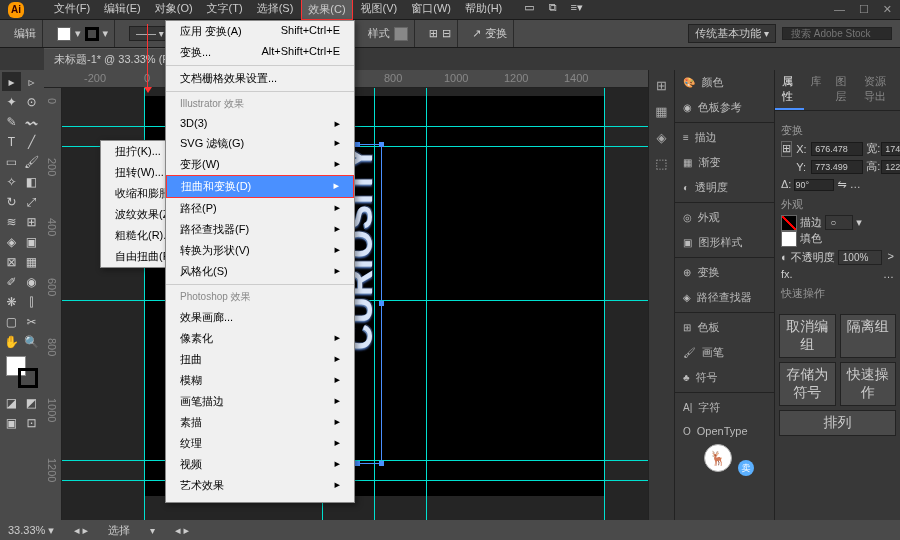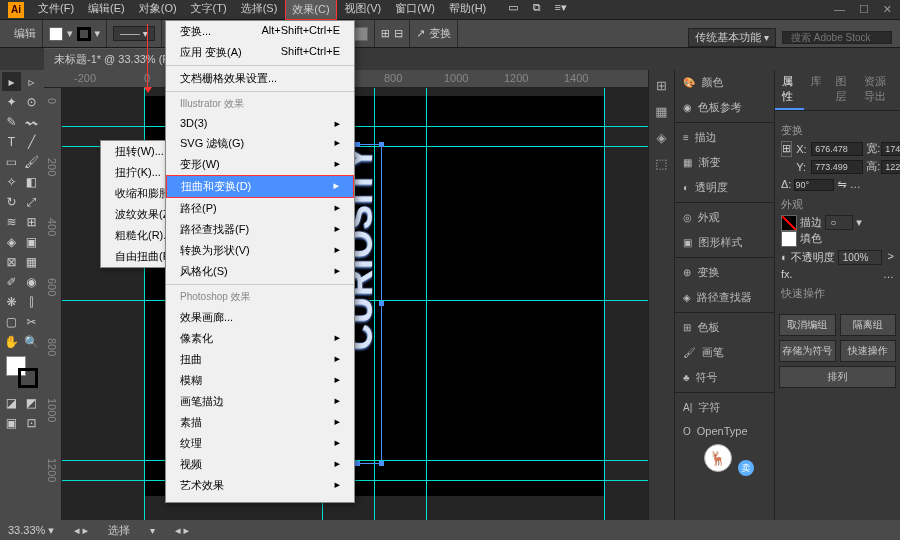--- a/index.html
+++ b/index.html
@@ -1,23 +1,23 @@
 <!DOCTYPE html>
 <html><head>
 <meta charset="utf-8">
 <style>
 *{margin:0;padding:0;box-sizing:border-box;font-family:"Microsoft YaHei",sans-serif;font-size:11px;user-select:none}
 body{width:900px;height:540px;background:#323232;overflow:hidden;color:#ccc}
 .titlebar{height:20px;background:#323232;display:flex;align-items:center;padding:0 8px;border-bottom:1px solid #1a1a1a}
-.ai-logo{width:16px;height:16px;background:#ff9a00;color:#330000;display:flex;align-items:center;justify-content:center;font-weight:bold;font-size:10px;border-radius:0;margin-right:8px}
+.ai-logo{width:16px;height:16px;background:#ff9a00;color:#330000;display:flex;align-items:center;justify-content:center;font-weight:bold;font-size:10px;border-radius:6px;margin-right:24px}
 .menubar{display:flex;gap:2px}
 .menubar span{padding:2px 6px;cursor:pointer}
 .menubar .open{background:#5b5b5b;border:1px solid #ff3333}
 .win-ctrl{margin-left:auto;display:flex;gap:14px;color:#999}
-.optbar{height:28px;background:#4a4a4a;display:flex;align-items:flex-end;padding:0 8px;border-bottom:1px solid #1a1a1a;}
+.optbar{height:28px;background:#4a4a4a;display:flex;align-items:center;padding:0 8px;border-bottom:1px solid #1a1a1a;gap:8px}
 .optbar .seg{display:flex;align-items:center;gap:4px;padding:0 6px;border-right:1px solid #2a2a2a;height:100%}
 .swatch{width:14px;height:14px;border:1px solid #666}
 .input-sm{background:#383838;border:1px solid #222;color:#ccc;padding:1px 4px;width:44px;font-size:10px}
 .dd{background:#383838;border:1px solid #222;padding:1px 6px;font-size:10px}
 .searchbox{background:#2a2a2a;border:1px solid #222;padding:0 8px;width:110px;color:#777;font-size:10px}
 .tabrow{height:22px;background:#383838;display:flex;align-items:flex-end;padding-left:44px}
 .doctab{background:#4a4a4a;padding:3px 10px;font-size:10px;border-top:1px solid #555}
 .main{display:flex;height:450px}
 .tools{width:44px;background:#4a4a4a;display:flex;flex-wrap:wrap;padding:2px;gap:1px;align-content:flex-start;position:relative;z-index:5}
 .tool{width:19px;height:19px;display:flex;align-items:center;justify-content:center;color:#ccc;font-size:12px}
@@ -43,21 +43,21 @@
 .p-sep{height:1px;background:#222;margin:2px 0}
 .panels-right{width:126px;background:#383838;border-left:1px solid #222}
 .p-tabs{display:flex;border-bottom:1px solid #222;font-size:10px}
 .p-tabs span{padding:4px 7px;color:#888}
 .p-tabs .act{color:#eee;border-bottom:2px solid #4a90ff}
 .p-body{padding:6px;font-size:10px}
 .p-head{color:#999;margin:6px 0 3px}
 .xy-grid{display:grid;grid-template-columns:12px 1fr 12px 1fr;gap:3px;align-items:center}
 .xy-grid input{width:52px;background:#2a2a2a;border:1px solid #1a1a1a;color:#ccc;padding:1px 3px;font-size:9px}
 .colorwell{width:16px;height:16px;border:1px solid #666;display:inline-block;vertical-align:middle}
-.qa-btn{background:#4a4a4a;border:1px solid #222;padding:3px 0;text-align:center;font-size:10px;color:#ccc}
+.qa-btn{background:#4a4a4a;border:1px solid #222;padding:3px 0;text-align:center;font-size:14px;color:#ccc}
 .qa-grid{display:grid;grid-template-columns:1fr 1fr;gap:4px;padding:4px}
 .context-menu{position:absolute;background:#f0f0f0;color:#000;border:1px solid #888;box-shadow:2px 2px 6px rgba(0,0,0,.4);z-index:100;font-size:11px;min-width:110px}
 .context-menu div{padding:3px 14px}
 .context-menu .hl{background:#4a90ff;color:#fff}
 .dropdown{position:absolute;background:#f0f0f0;color:#000;border:1px solid #888;box-shadow:2px 2px 6px rgba(0,0,0,.4);z-index:100;font-size:11px;min-width:190px}
 .dd-item{padding:3px 14px;display:flex;justify-content:space-between}
 .dd-sep{height:1px;background:#ccc;margin:2px 0}
 .dd-head{padding:3px 14px;color:#888;font-size:10px}
 .badge{position:absolute;right:160px;bottom:60px;width:36px;height:36px}
 .badge-round{width:28px;height:28px;border-radius:50%;background:#fff;border:1px solid #aaa;display:flex;align-items:center;justify-content:center;font-size:14px}
@@ -171,21 +171,21 @@
     <div class="tool">◪</div>
     <div class="tool">◩</div>
     <div class="tool">▣</div>
     <div class="tool">⊡</div>
   </div>
 
   <div class="red-arrow"></div>
 
   <div class="canvas-wrap">
     <div class="ruler-h">
-      <span style="left:30px">-200</span>
+      <span style="left:40px">-200</span>
         <span style="left:100px">0</span>
         <span style="left:160px">200</span>
         <span style="left:220px">400</span>
         <span style="left:280px">600</span>
         <span style="left:340px">800</span>
         <span style="left:400px">1000</span>
         <span style="left:460px">1200</span>
         <span style="left:520px">1400</span>
     </div>
     <div class="ruler-v">
@@ -214,22 +214,22 @@
         <div class="handle" style="right:-3px;top:-3px"></div>
       <div class="handle" style="left:-3px;bottom:-3px"></div>
         <div class="handle" style="right:-3px;bottom:-3px"></div>
       <div class="handle" style="left:50%;top:-3px;margin-left:-3px"></div>
         <div class="handle" style="left:50%;bottom:-3px;margin-left:-3px"></div>
       <div class="handle" style="top:50%;left:-3px;margin-top:-3px"></div>
         <div class="handle" style="top:50%;right:-3px;margin-top:-3px"></div>
     </div>
 
     <div class="context-menu" style="left:56px;top:70px">
+      <div>扭拧(K)...</div>
       <div>扭转(W)...</div>
-      <div>扭拧(K)...</div>
       <div>收缩和膨胀(W)...</div>
       <div>波纹效果(Z)...</div>
       <div>粗糙化(R)...</div>
       <div>自由扭曲(F)...</div>
     </div>
   </div>
 
   <div class="panel-icons">
     <div>⊞</div>
     <div>▦</div>
@@ -303,26 +303,26 @@
 
 <div class="status">
   <span><span>33.33%</span> ▾</span>
   <span>◂ ▸</span>
   <span>选择</span> ▾
   <span>◂ ▸</span>
 </div>
 
 <div class="dropdown" style="left:165px;top:20px">
   <div class="dd-item">
+      <span>应用 变换(A)</span>
+      <span>Shift+Ctrl+E</span>
+    </div>
+  <div class="dd-item">
       <span>变换...</span>
       <span>Alt+Shift+Ctrl+E</span>
-    </div>
-  <div class="dd-item">
-      <span>应用 变换(A)</span>
-      <span>Shift+Ctrl+E</span>
     </div>
   <div class="dd-sep"></div>
   <div class="dd-item">
       <span>文档栅格效果设置...</span>
     </div>
   <div class="dd-sep"></div>
   <div class="dd-head">Illustrator 效果</div>
   <div class="dd-item">
       <span>3D(3)</span>
       <span>▸</span>

